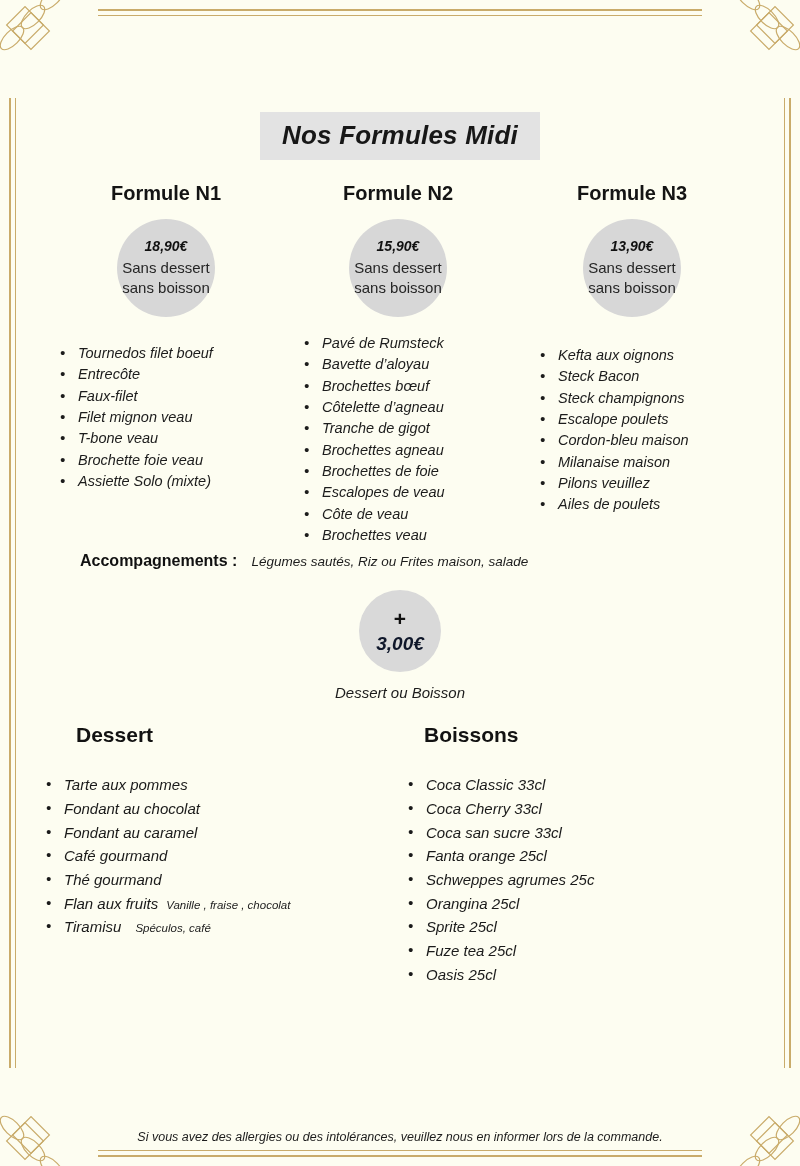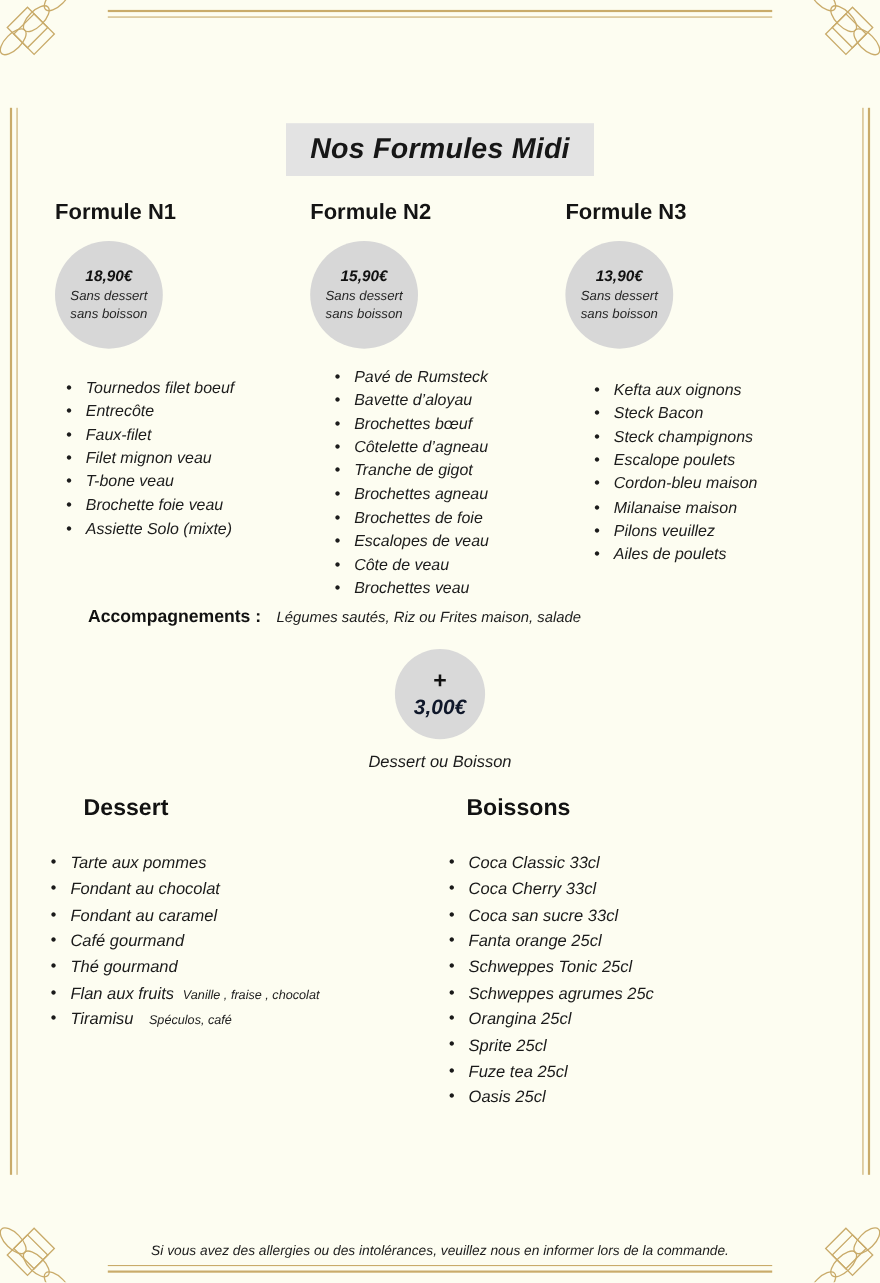--- a/index.html
+++ b/index.html
@@ -60,21 +60,21 @@
     color: #171717;
   }
 
   
   .formules {
     display: grid;
     grid-template-columns: 232px 232px 236px;
     justify-content: center;
     margin-top: 22px;
   }
-  .formule { display: flex; flex-direction: column; align-items: flex-start; }
+  .formule { display: flex; flex-direction: column; align-items: center; }
 
   .formule-title {
     font-size: 20px;
     font-weight: bold;
     color: #141414;
     text-align: center;
   }
 
   .price-badge {
     margin-top: 14px;
@@ -89,22 +89,21 @@
     text-align: center;
   }
   .price-badge .amount {
     font-size: 14px;
     font-weight: bold;
     font-style: italic;
     color: #111;
     line-height: 1.1;
   }
   .price-badge .note {
-    font-size: 12px;
-    font-style: italic;
+    font-size: 15px;
     color: #262626;
     line-height: 1.3;
     margin-top: 4px;
   }
 
   .items {
     list-style: none;
     margin-top: 26px;
     width: 100%;
     padding-left: 18px;
@@ -389,21 +388,20 @@
           <li><span>Tiramisu</span><span class="sub indent">Spéculos, café</span></li>
         </ul>
     </div>
     <div class="bottom-col right">
       <div class="bottom-head">Boissons</div>
       <ul class="blist">
           <li>Coca Classic 33cl</li>
           <li>Coca Cherry 33cl</li>
           <li>Coca san sucre 33cl</li>
           <li>Fanta orange 25cl</li>
-          <li>Schweppes Tonic 25cl</li>
           <li>Schweppes agrumes 25c</li>
           <li>Orangina 25cl</li>
           <li>Sprite 25cl</li>
           <li>Fuze tea 25cl</li>
           <li>Oasis 25cl</li>
         </ul>
     </div>
   </div>
 
 </div>

